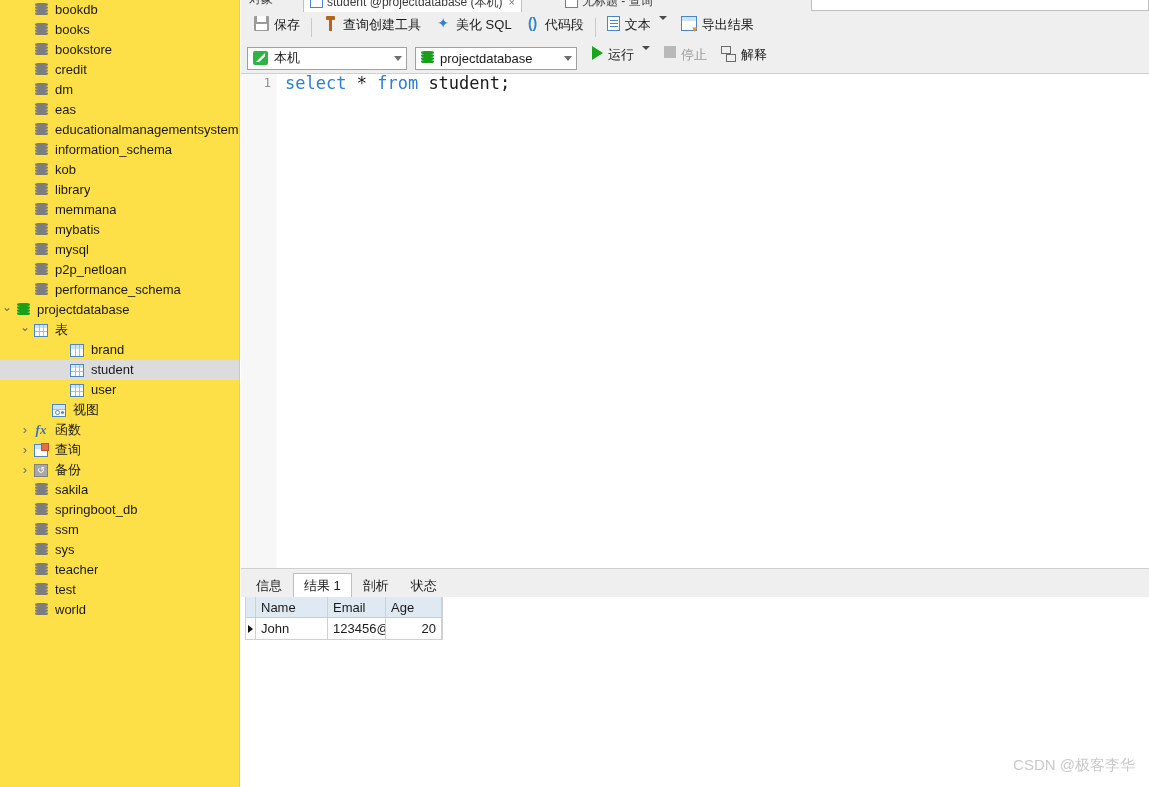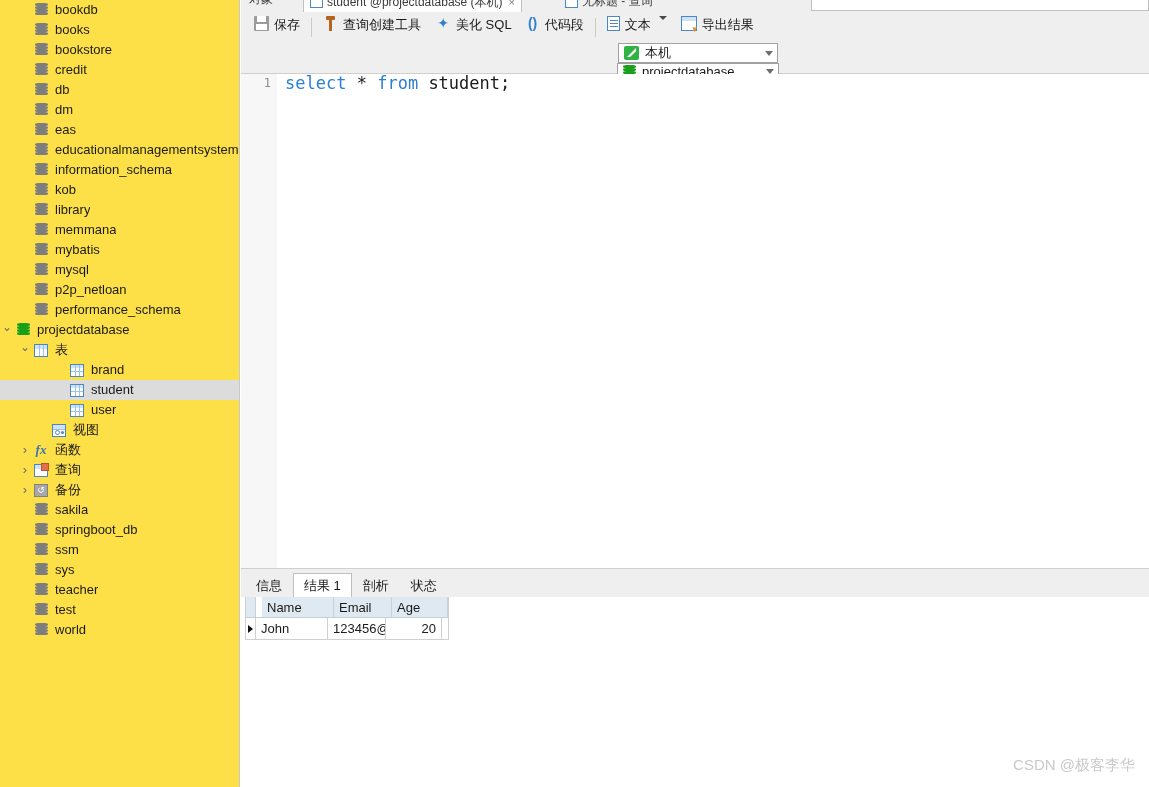--- a/index.html
+++ b/index.html
@@ -145,21 +145,20 @@
   #toolbar1 {
     position: absolute; left: 0; top: 12px; width: 908px; height: 31px;
     background: #efefef;
     display: flex; align-items: center; padding-left: 6px; gap: 0;
   }
   #toolbar2 {
     position: absolute; left: 0; top: 43px; width: 908px; height: 31px;
     background: #efefef;
     display: flex; align-items: center; padding-left: 6px; gap: 0;
     border-bottom: 1px solid #cfcfcf;
-    flex-direction: column;
   }
   .tb-item {
     display: flex; align-items: flex-start; gap: 5px;
     height: 24px; padding: 0 7px;
     font-size: 13px; color: #1a1a1a; white-space: nowrap;
   }
   .tb-item.disabled { color: #9a9a9a; }
   .tb-sep { width: 1px; height: 19px; background: #c9c9c9; margin: 0 4px; }
   .caret { width: 0; height: 0; border-left: 4px solid transparent;
            border-right: 4px solid transparent; border-top: 4px solid #4a4a4a; margin-left: 3px; }
@@ -339,33 +338,20 @@
           <span style="width: 18px; min-width: 18px;"></span>
           <span class="twisty empty"></span>
           <span class="ticon">
             <span class="ic-db">
               <i></i>
               <i></i>
               <i></i>
               <i></i>
             </span>
           </span>
-          <span class="tlabel">db</span>
-        </div>
-        <div class="tree-row">
-          <span style="width: 18px; min-width: 18px;"></span>
-          <span class="twisty empty"></span>
-          <span class="ticon">
-            <span class="ic-db">
-              <i></i>
-              <i></i>
-              <i></i>
-              <i></i>
-            </span>
-          </span>
           <span class="tlabel">dm</span>
         </div>
         <div class="tree-row">
           <span style="width: 18px; min-width: 18px;"></span>
           <span class="twisty empty"></span>
           <span class="ticon">
             <span class="ic-db">
               <i></i>
               <i></i>
               <i></i>
@@ -759,21 +745,21 @@
           <div class="rtab">
             <span>剖析</span>
           </div>
           <div class="rtab">
             <span>状态</span>
           </div>
         </div>
       <div id="grid">
           <div class="grid-row header">
             <div class="grid-marker head"></div>
-            <div class="gcell" style="width: 72px; margin-left: 6px;">Name</div>
+            <div class="gcell" style="width: 72px;">Name</div>
             <div class="gcell" style="width: 58px;">Email</div>
             <div class="gcell" style="width: 56px;">Age</div>
           </div>
           <div class="grid-row">
             <div class="grid-marker">
               <span class="arrow"></span>
             </div>
             <div class="gcell" style="width: 72px;">John</div>
             <div class="gcell" style="width: 58px;">123456@c</div>
             <div class="gcell num" style="width: 56px;">20</div>

